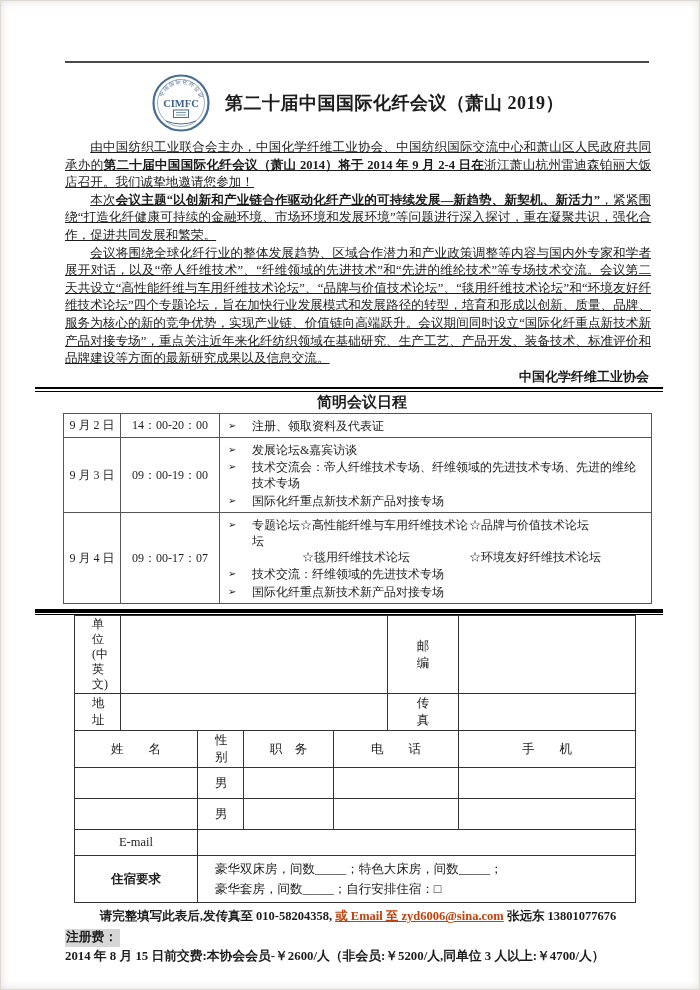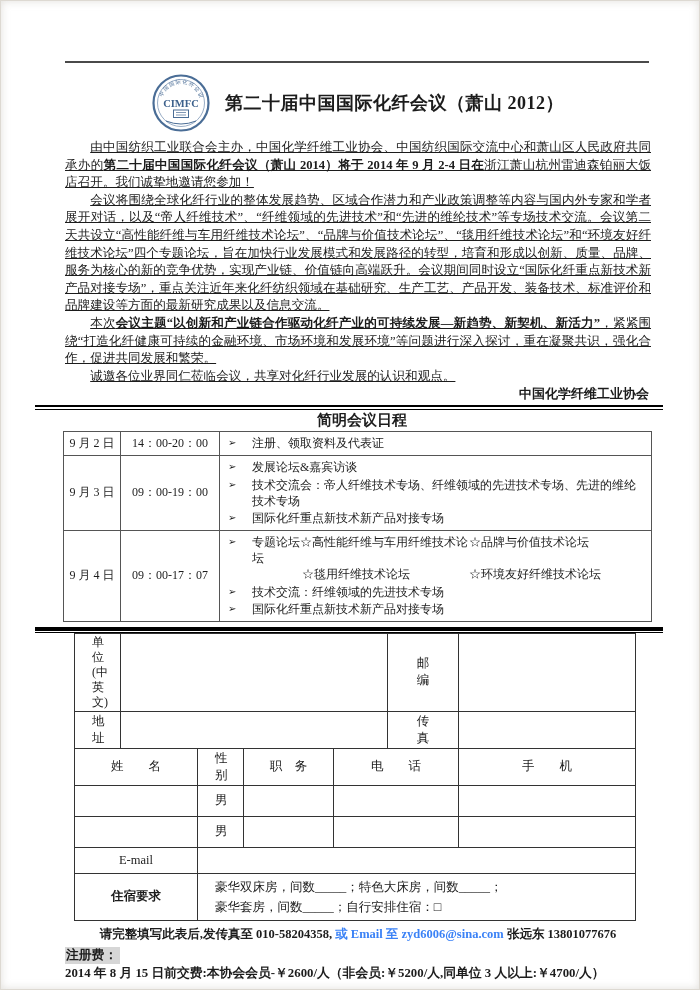--- a/index.html
+++ b/index.html
@@ -38,21 +38,21 @@
   .r1 td{height:38px;}
   .r2 td{height:29px;}
   .r4 td,.r5 td{height:28px;}
   .r4 .lbl,.r5 .lbl{font-weight:normal;}
   .r6 td{height:23px;}
   .r7 td{height:44px;}
   .bold{font-weight:bold;}
   .lodge{padding-left:8px;line-height:20px;}
   .unit div{line-height:15px;font-size:12px;}
   .contact{margin-top:5px;text-align:center;font-size:12.5px;font-weight:bold;padding-left:16px;}
-  .email-link{color:#3b82f6;cursor:pointer;}
+  .email-link{color:#c2410c;text-decoration:underline;cursor:pointer;}
   .fees{margin:4px 48px 0 64px;font-size:12.8px;line-height:16.5px;}
   .fee-head{display:inline-block;background:#d6d6d6;font-weight:bold;padding:0 3px 1px 1px;}
   .fee-line{font-weight:bold;margin-top:1px;white-space:nowrap;}
 </style>
 </head>
 <body>
 
 <div class="page">
 
   <div class="rule-top"></div>
@@ -66,28 +66,27 @@
         </defs>
       <text font-size="5.2" fill="#4a6d96" letter-spacing="1.2">
         <textPath href="#arcTop" startOffset="6">中国国际化纤会议</textPath>
       </text>
       <text x="30" y="33.5" text-anchor="middle" font-size="10.5" font-weight="bold" fill="#3d618c" font-family="Liberation Serif, DejaVu Serif, serif">CIMFC</text>
       <rect x="22.5" y="37" width="15" height="7.5" fill="none" stroke="#4a6d96" stroke-width="1"></rect>
       <line x1="25" y1="39.5" x2="35" y2="39.5" stroke="#4a6d96" stroke-width="0.7"></line>
       <line x1="25" y1="42" x2="35" y2="42" stroke="#4a6d96" stroke-width="0.7"></line>
       <path d="M 15,48 Q 30,54 45,48" fill="none" stroke="#4a6d96" stroke-width="1"></path>
     </svg>
-    <h1 class="title">第二十届中国国际化纤会议（萧山 2012）</h1>
+    <h1 class="title">第二十届中国国际化纤会议（萧山 2019）</h1>
   </div>
 
   <div class="body-text">
     <p><span>由中国纺织工业联合会主办，中国化学纤维工业协会、中国纺织国际交流中心和萧山区人民政府共同承办的</span><b>第二十届中国国际化纤会议（萧山 2014）将于 2014 年 9 月 2-4 日在</b><span>浙江萧山杭州雷迪森铂丽大饭店召开。我们诚挚地邀请您参加！</span></p>
+    <p><span>本次</span><b>会议主题“以创新和产业链合作驱动化纤产业的可持续发展—新趋势、新契机、新活力”</b><span>，紧紧围绕“打造化纤健康可持续的金融环境、市场环境和发展环境”等问题进行深入探讨，重在凝聚共识，强化合作，促进共同发展和繁荣。</span></p>
     <p>会议将围绕全球化纤行业的整体发展趋势、区域合作潜力和产业政策调整等内容与国内外专家和学者展开对话，以及“帝人纤维技术”、“纤维领域的先进技术”和“先进的维纶技术”等专场技术交流。会议第二天共设立“高性能纤维与车用纤维技术论坛”、“品牌与价值技术论坛”、“毯用纤维技术论坛”和“环境友好纤维技术论坛”四个专题论坛，旨在加快行业发展模式和发展路径的转型，培育和形成以创新、质量、品牌、服务为核心的新的竞争优势，实现产业链、价值链向高端跃升。会议期间同时设立“国际化纤重点新技术新产品对接专场”，重点关注近年来化纤纺织领域在基础研究、生产工艺、产品开发、装备技术、标准评价和品牌建设等方面的最新研究成果以及信息交流。</p>
-    <p><span>本次</span><b>会议主题“以创新和产业链合作驱动化纤产业的可持续发展—新趋势、新契机、新活力”</b><span>，紧紧围绕“打造化纤健康可持续的金融环境、市场环境和发展环境”等问题进行深入探讨，重在凝聚共识，强化合作，促进共同发展和繁荣。</span></p>
-    <p>诚邀各位业界同仁莅临会议，共享对化纤行业发展的认识和观点。</p>
     <div class="signature">中国化学纤维工业协会</div>
   </div>
 
   <div class="rule-double"></div>
   <div class="sched-title">简明会议日程</div>
 
   <table class="sched">
     <colgroup>
         <col class="c-date">
         <col class="c-time">

